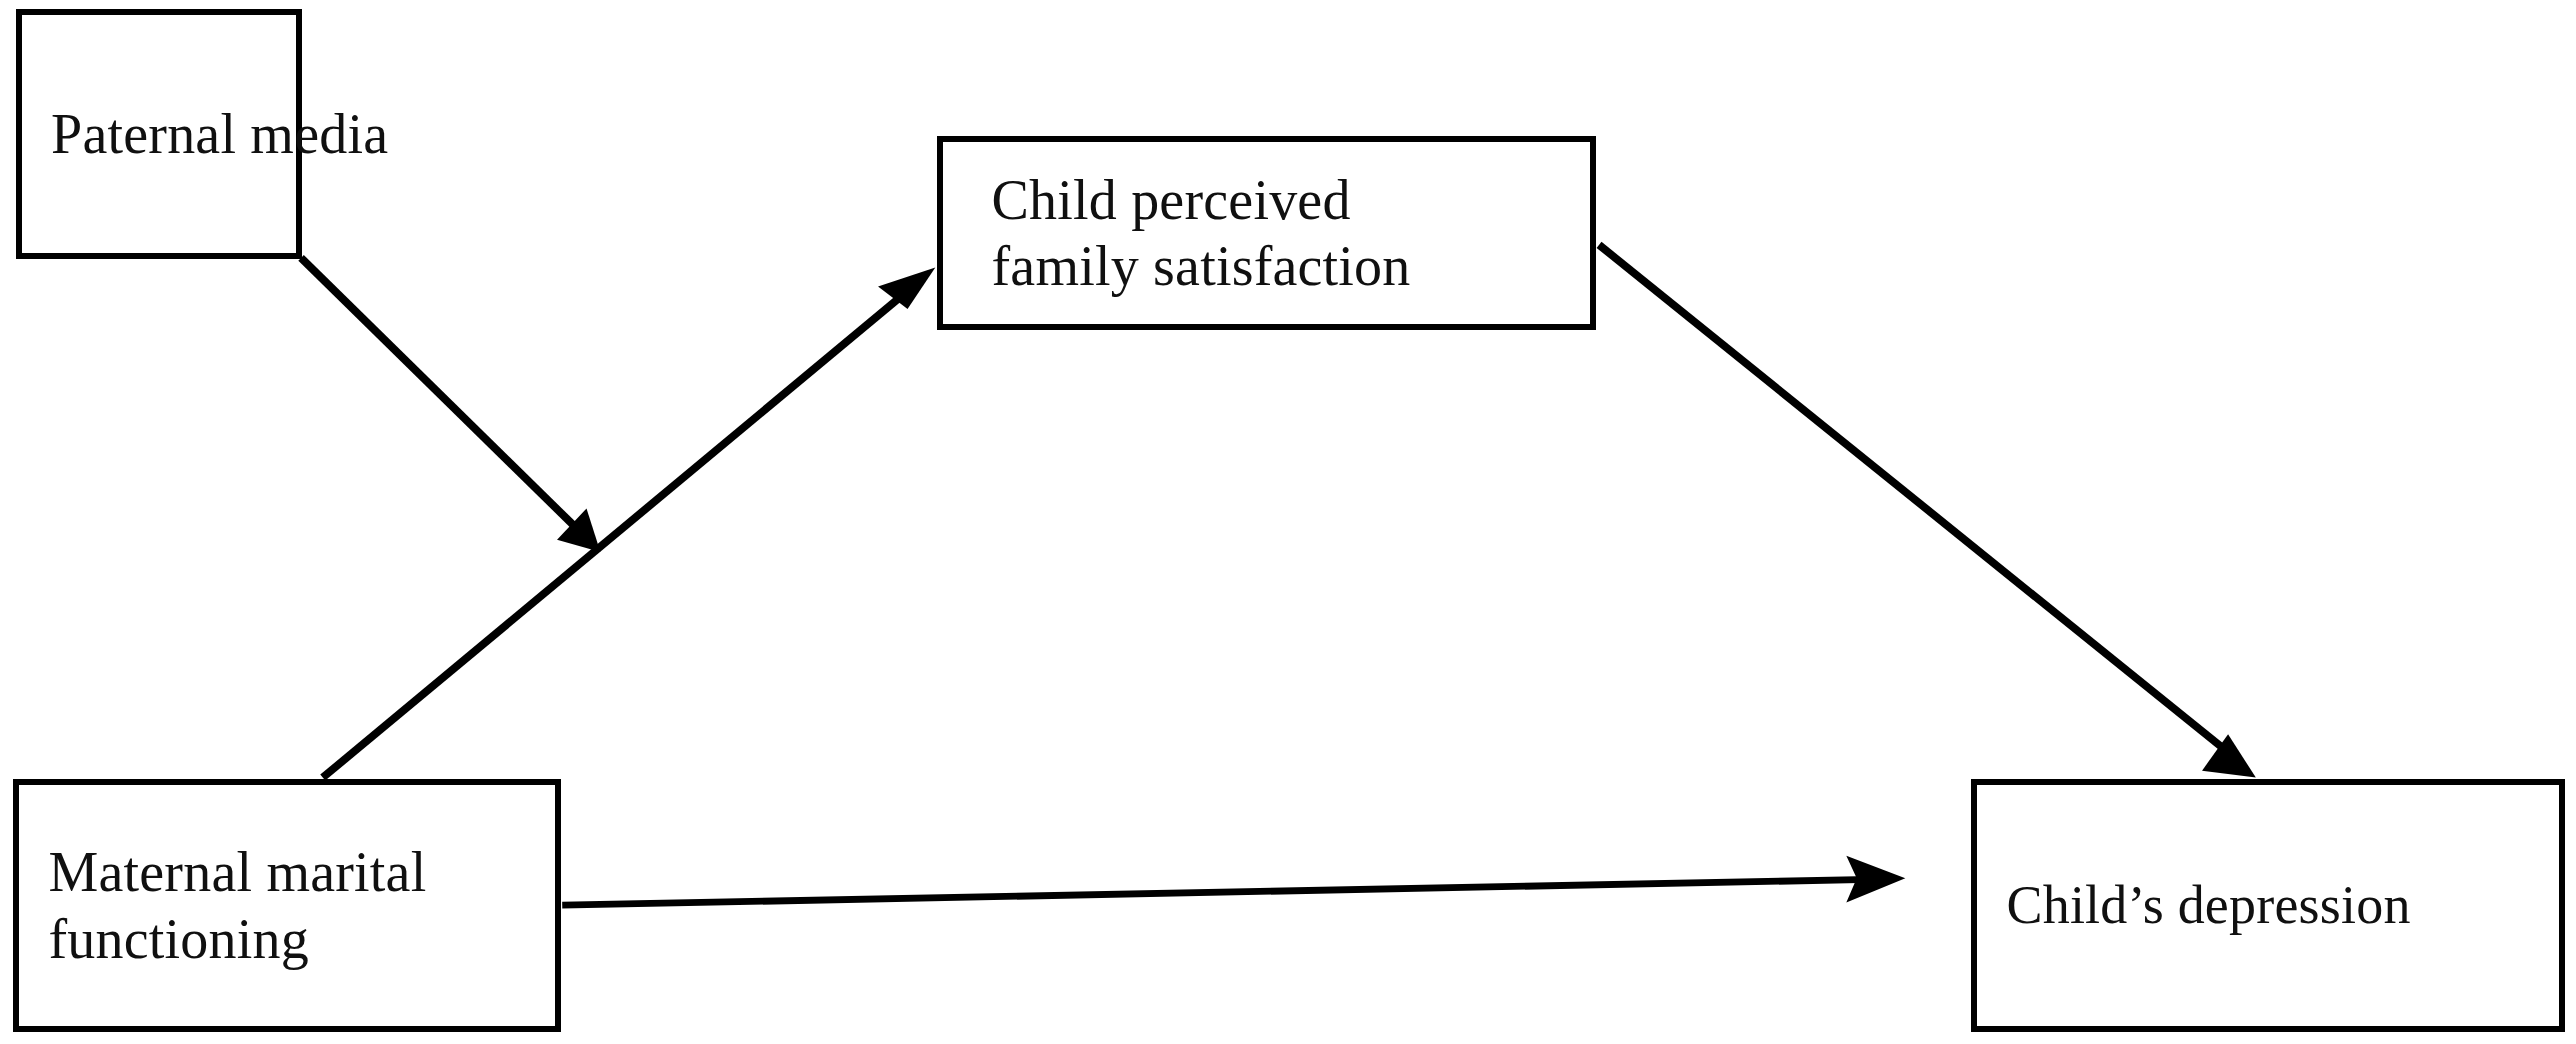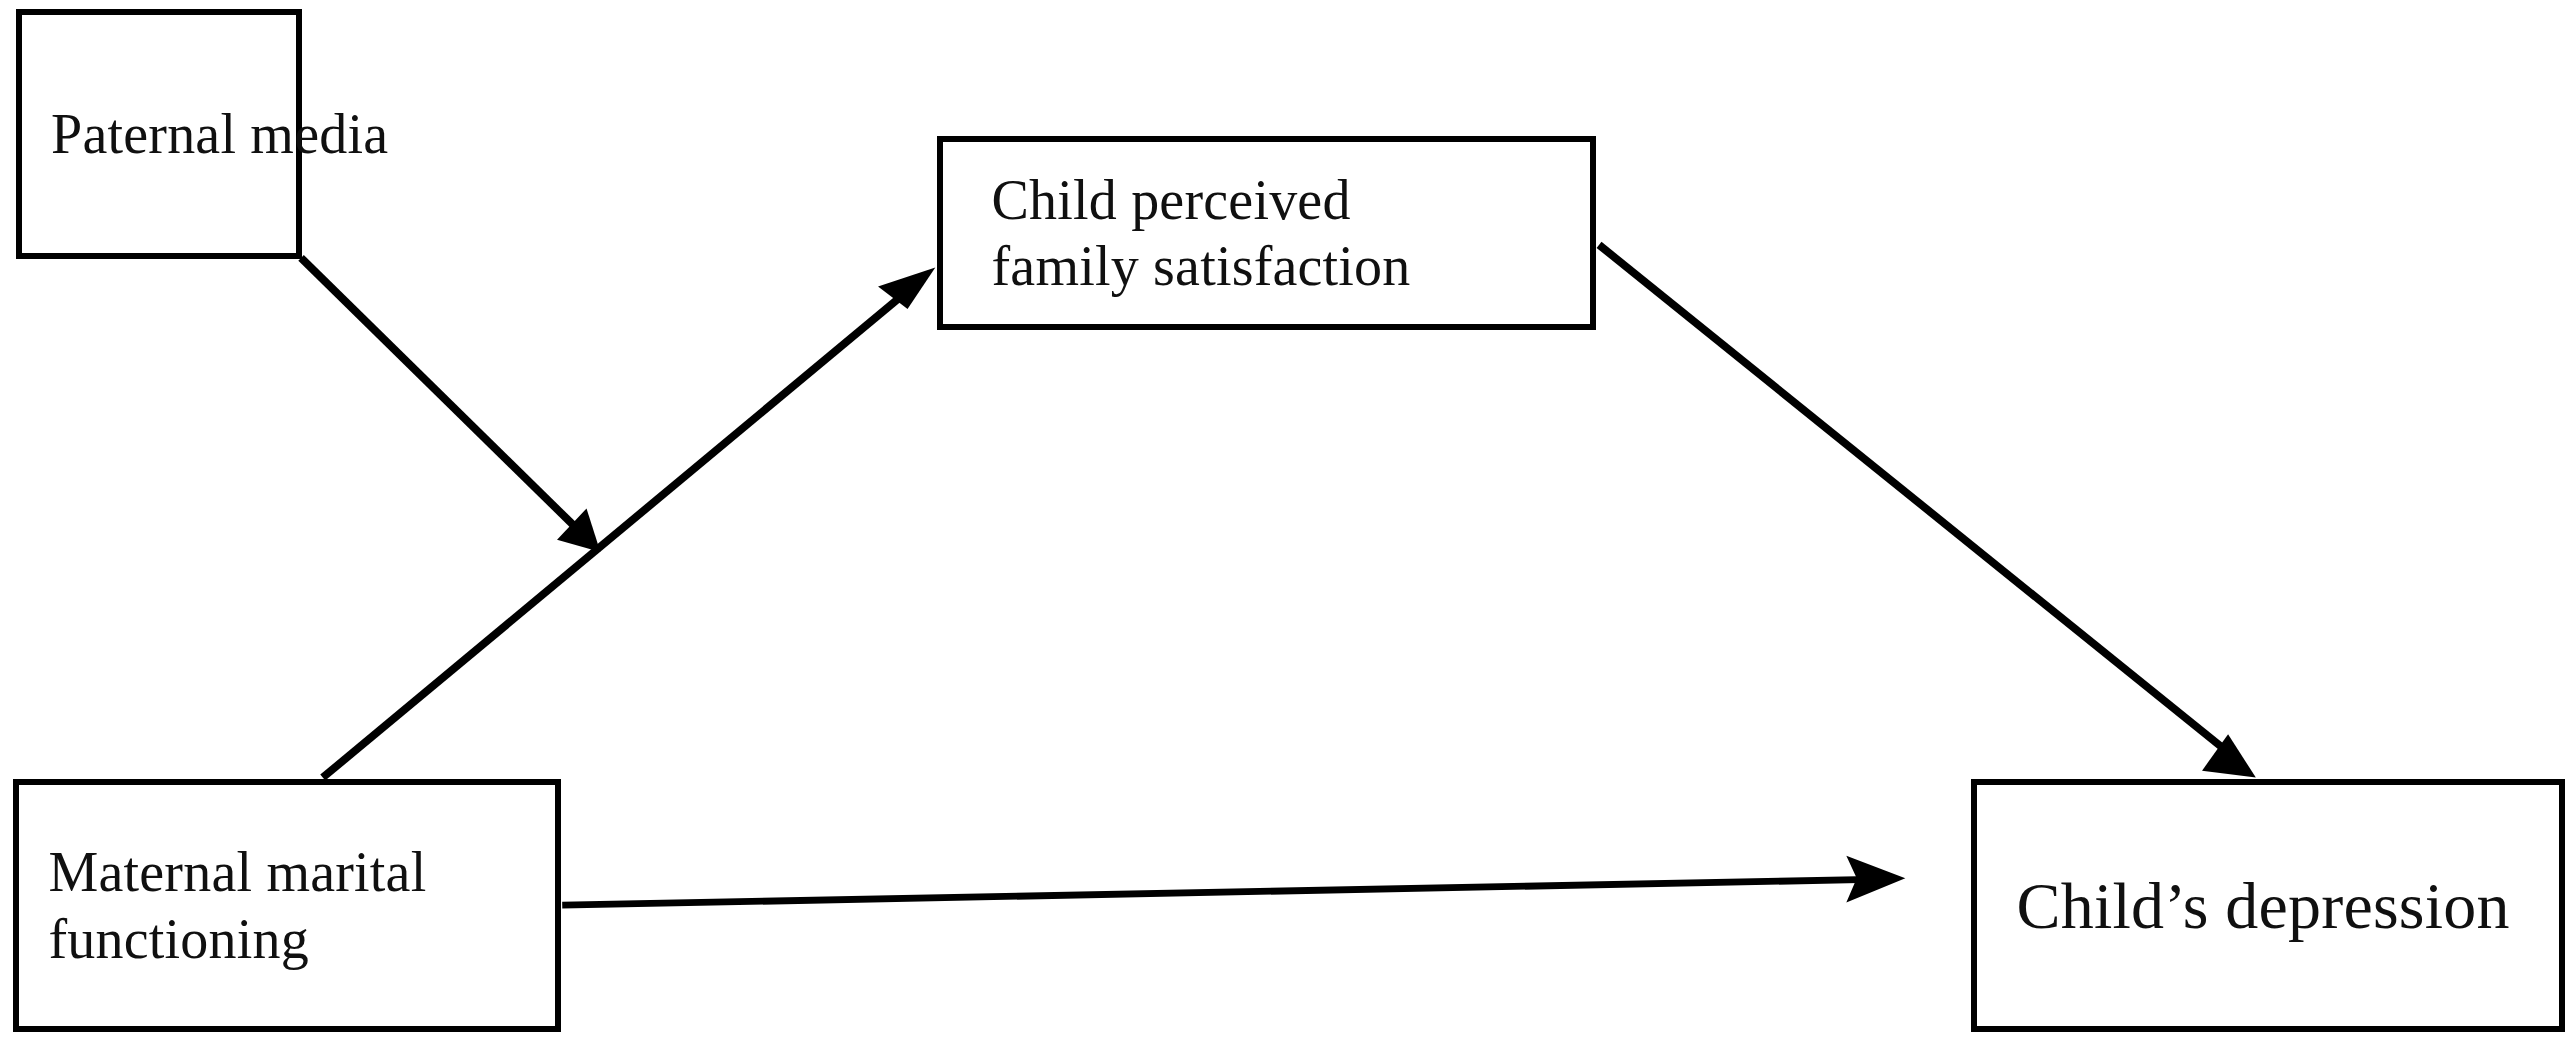--- a/index.html
+++ b/index.html
@@ -42,21 +42,21 @@
     line-height: 1.18;
     white-space: nowrap;
     letter-spacing: 0.2px;
   }
   
   #node-paternal   { left: 15.6px;   top: 8.7px;   width: 286px;  height: 250px; }
   #node-family     { left: 937px; top: 136px;  width: 659px;  height: 194px; }
   #node-maternal   { left: 13px;   top: 779px;  width: 548px;  height: 253px; }
   #node-depression { left: 1971px; top: 779px;  width: 594px;  height: 253px;
                      justify-content: center; }
-  #node-depression .node-line { font-size: 66px; margin-left: 10px; }
+  #node-depression .node-line { font-size: 54px; }
   #node-family .node-line { padding-left: 19px; }
 </style>
 </head>
 <body>
 
 <div id="diagram-root">
 
   <svg id="edge-layer" viewBox="0 0 2969 1204" width="2576" height="1045" xmlns="http://www.w3.org/2000/svg">
 
     <g>

